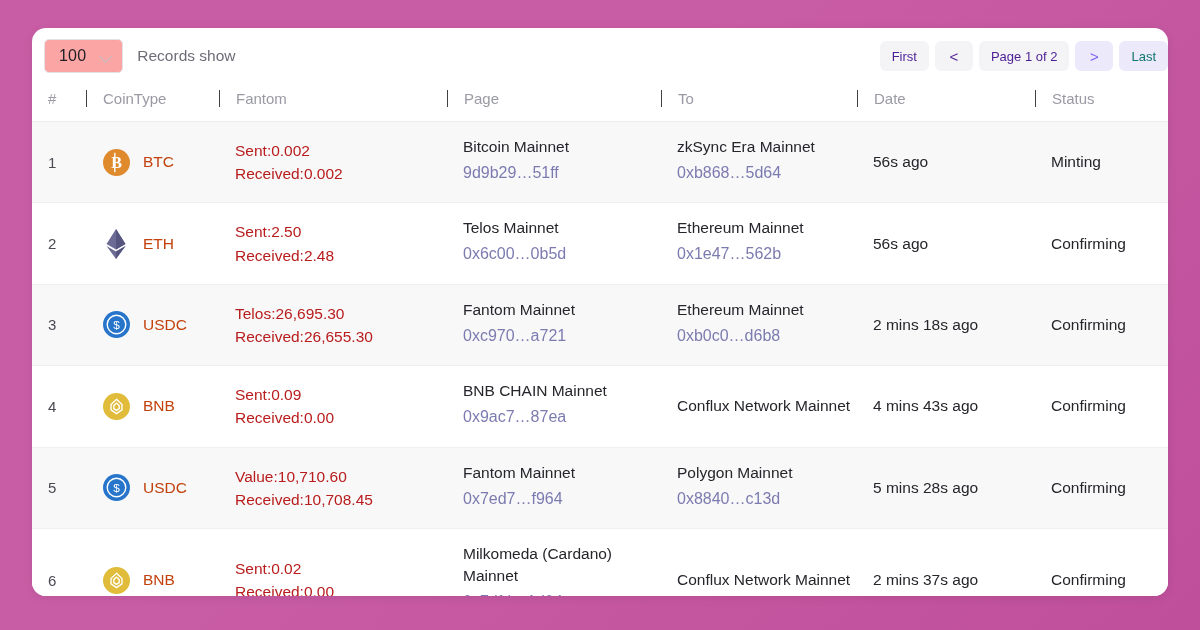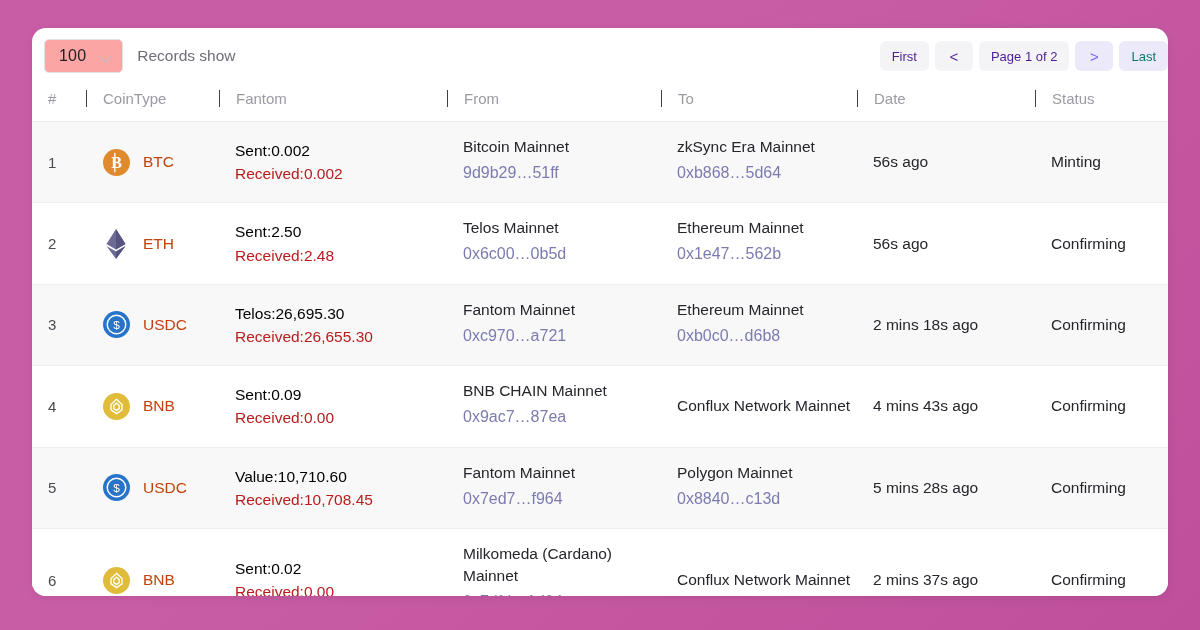--- a/index.html
+++ b/index.html
@@ -145,21 +145,21 @@
   }
   tbody td .cell { padding-left: 16px; }
 
   .num { color: #4a4a52; font-size: 15px; }
 
   .coin-cell { display: flex; align-items: center; gap: 13px; padding-left: 16px; }
   .coin-name { font-size: 15.5px; color: #c2410c; }
 
   .icon-wrap { width: 28px; height: 28px; flex: 0 0 28px; display: flex; align-items: center; justify-content: center; }
 
-  .val-sent { font-size: 15.5px; color: #000000; line-height: 1.5; }
+  .val-sent { font-size: 15.5px; color: #b91c1c; line-height: 1.5; }
   .val-recv { font-size: 15.5px; color: #b91c1c; line-height: 1.5; }
 
   .net-name { font-size: 15.5px; color: #25252b; line-height: 1.42; }
   .net-hash { font-size: 16px; color: #7b7bb0; line-height: 1.9; }
 
   .date-txt { font-size: 15.5px; color: #25252b; }
   .status-txt { font-size: 15.5px; color: #25252b; }
 </style>
 </head>
 <body>
@@ -199,21 +199,21 @@
         <th>
             <span class="hdr">#</span>
           </th>
         <th class="divider">
             <span class="hdr">CoinType</span>
           </th>
         <th class="divider">
             <span class="hdr">Fantom</span>
           </th>
         <th class="divider">
-            <span class="hdr">From</span>
+            <span class="hdr">Page</span>
           </th>
         <th class="divider">
             <span class="hdr">To</span>
           </th>
         <th class="divider">
             <span class="hdr">Date</span>
           </th>
         <th class="divider">
             <span class="hdr">Status</span>
           </th>

